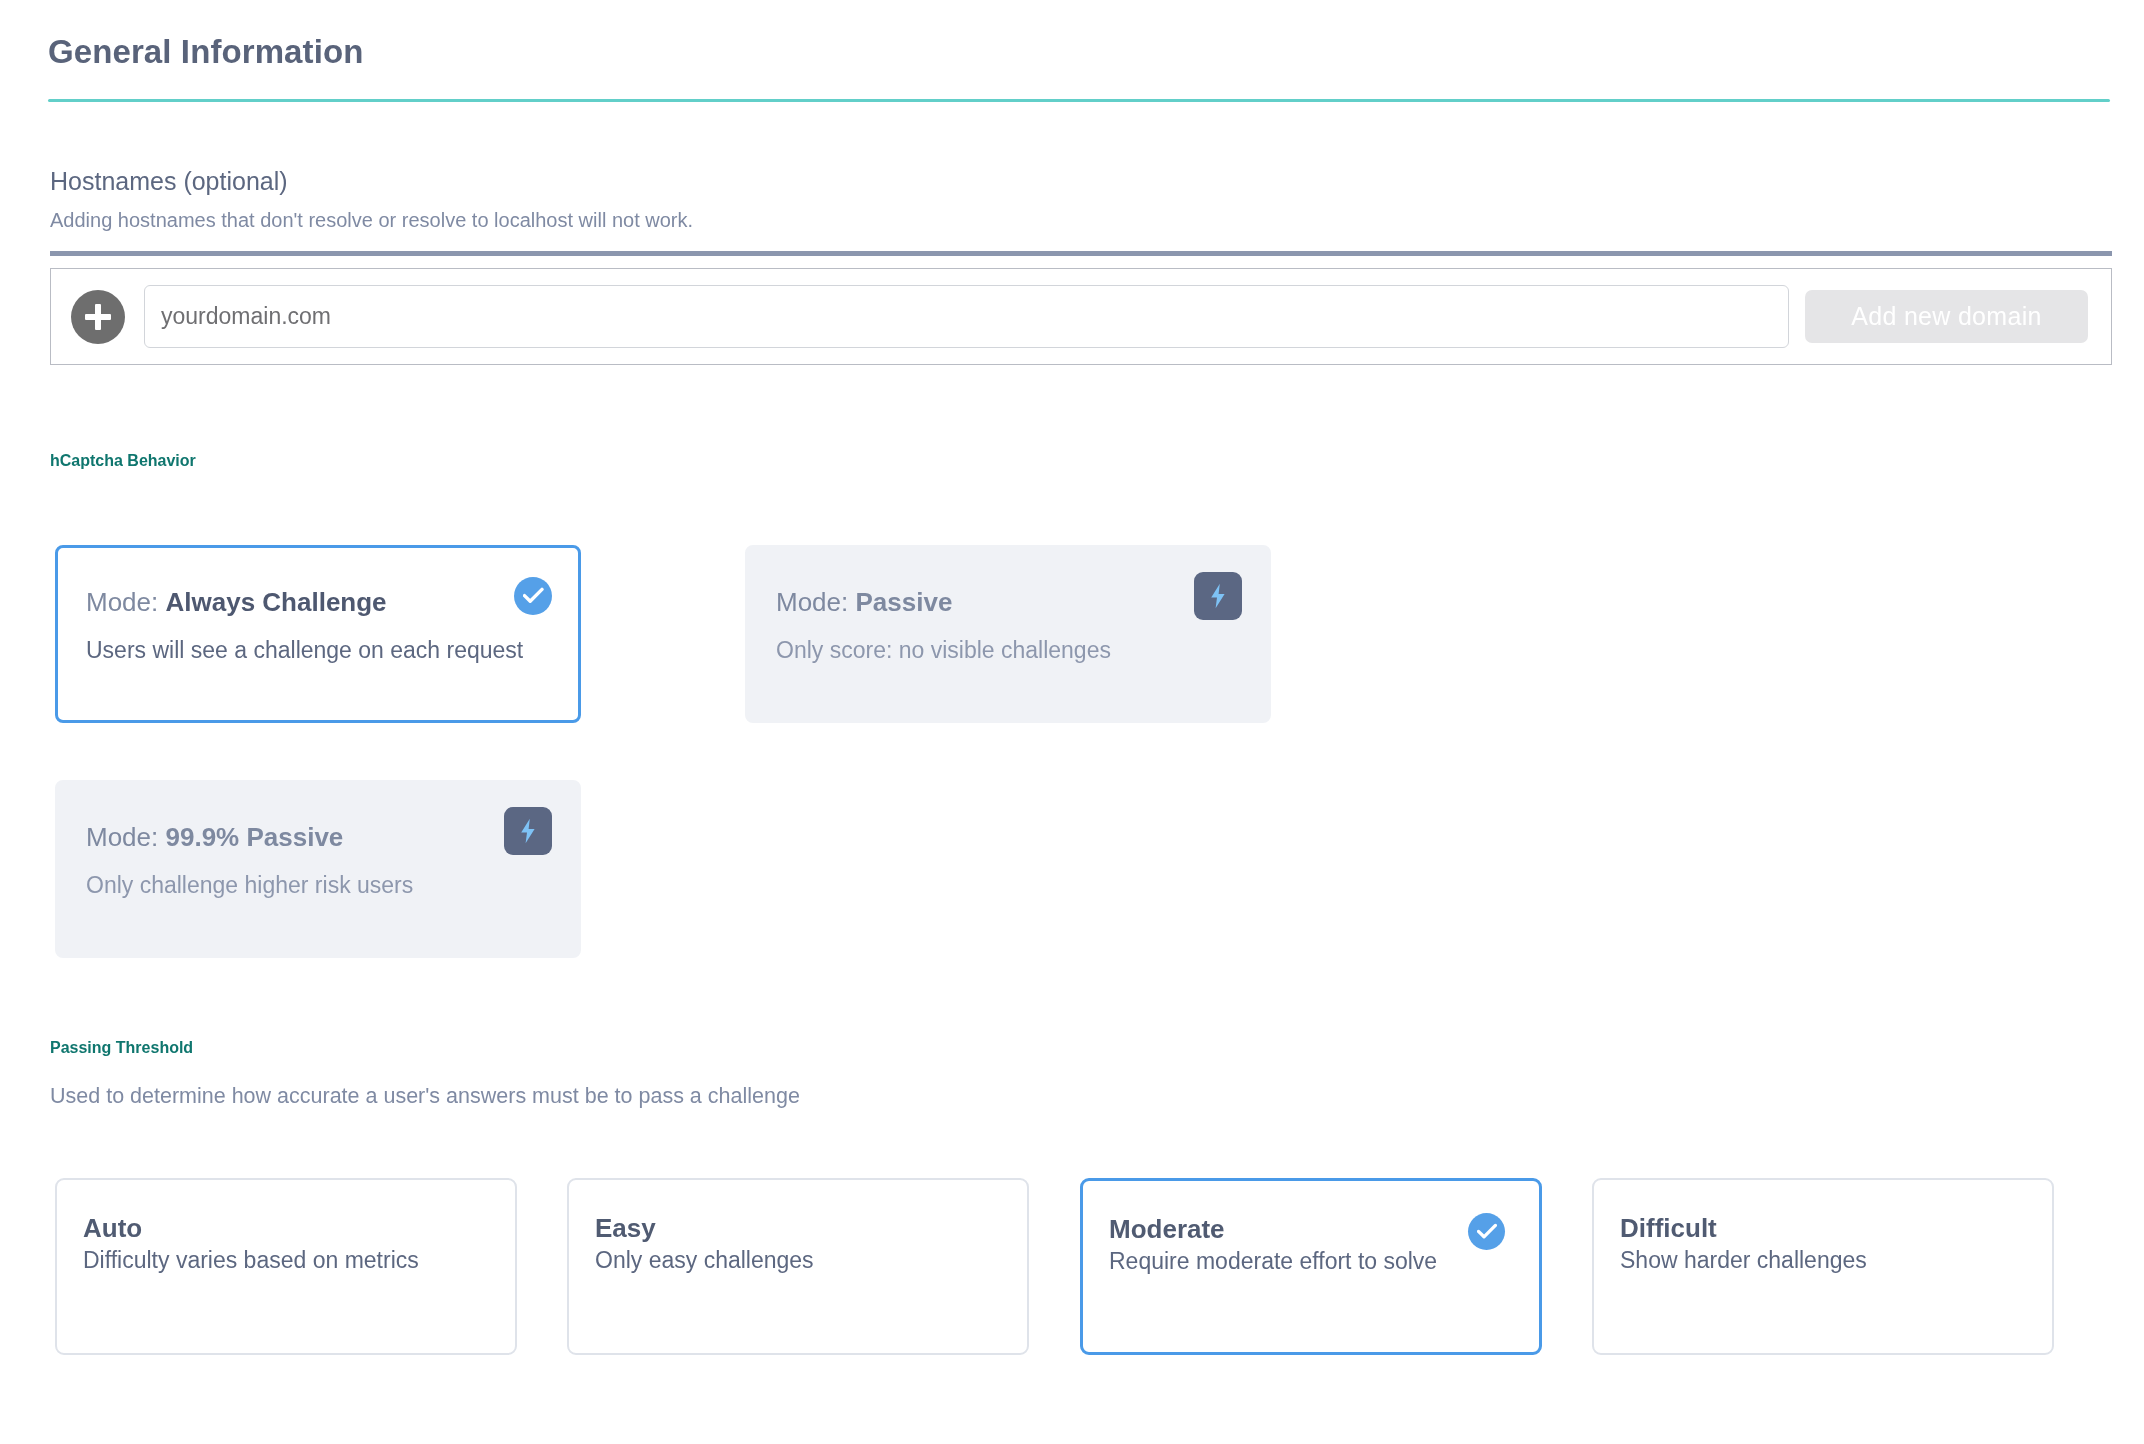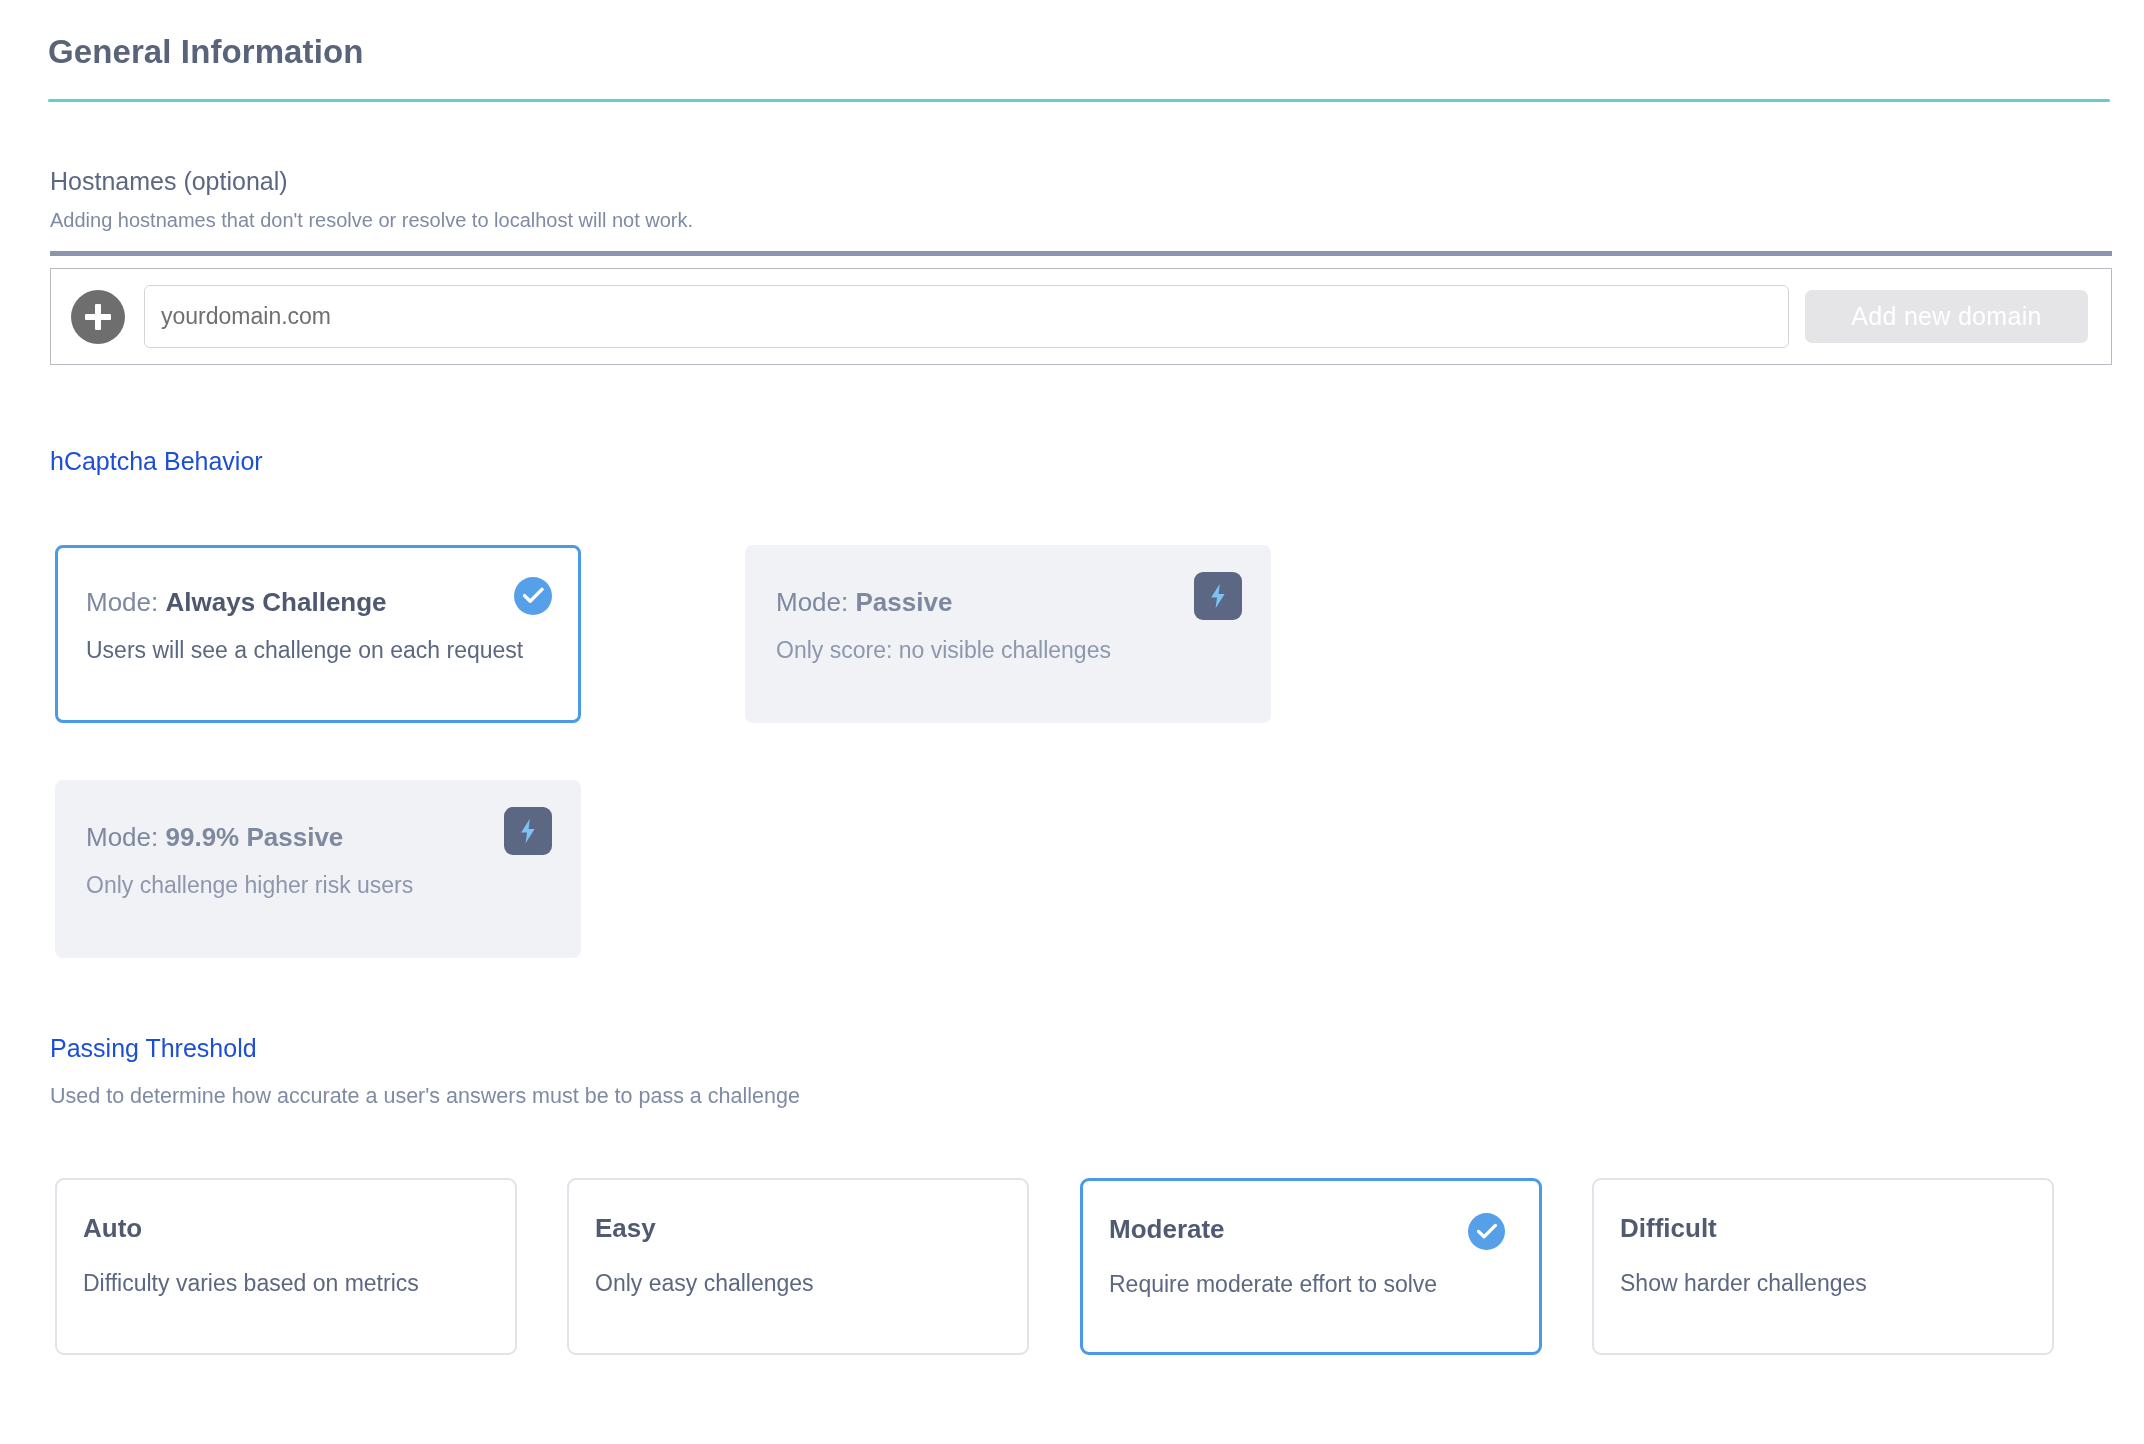--- a/index.html
+++ b/index.html
@@ -73,21 +73,21 @@
     background: #e5e5e7; border: none; border-radius: 7px;
     color: #ffffff; font-size: 25px;
     font-family: "Liberation Sans", sans-serif;
     letter-spacing: .3px;
     cursor: default;
   }
 
   
   .section-head {
     position: absolute;
-    font-size: 25px; font-weight: 400; color: #1d4ed8; line-height: 30px;
+    font-size: 16px; font-weight: 700; color: #0f766e; line-height: 30px;
   }
   .section-sub {
     position: absolute;
     font-size: 21.5px; font-weight: 400; color: #7f8aa3; line-height: 26px;
   }
 
   
   .mode-card {
     position: absolute;
     width: 526px; height: 178px;
@@ -134,21 +134,21 @@
     border-radius: 9px; background: #fff;
     border: 2px solid #dfe3ea;
   }
   .thr-card.selected { border: 3px solid #4a9ae8; }
 
   .thr-title {
     position: absolute; left: 26px; top: 32px;
     font-size: 26px; font-weight: 700; color: #505b72; line-height: 32px;
   }
   .thr-desc {
-    position: absolute; left: 26px; top: 89px;
+    position: absolute; left: 26px; top: 66px;
     font-size: 23px; font-weight: 400; color: #5c6780; line-height: 28px;
     white-space: nowrap;
   }
   .thr-check {
     position: absolute; right: 34px; top: 32px;
     width: 37px; height: 37px; border-radius: 50%; background: #55a0e8;
   }
   .thr-check svg { position: absolute; left: 9px; top: 10px; }
 </style>
 </head>

